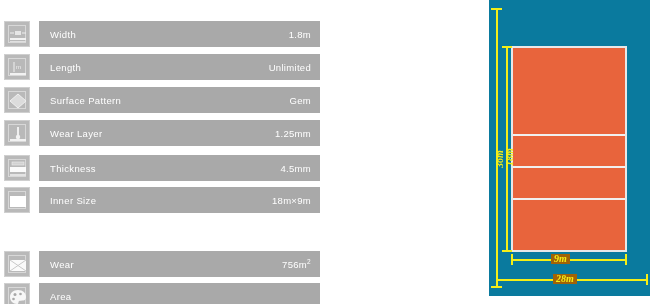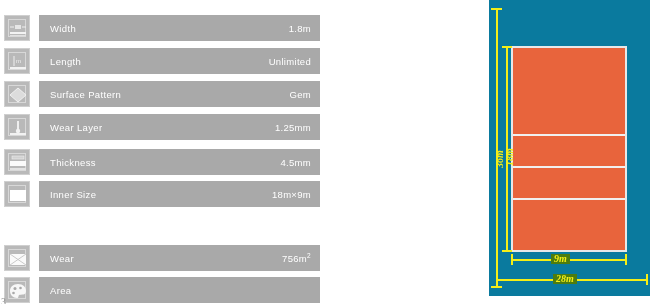--- a/index.html
+++ b/index.html
@@ -12,21 +12,21 @@
     height: 304px;
     position: relative;
     overflow: hidden;
     font-family: "Liberation Sans", sans-serif;
   }
 
   
   #spec-panel {
     position: absolute;
     left: 0;
-    top: 6px;
+    top: 12px;
     width: 330px;
     height: 224px;
   }
   .spec-row {
     position: absolute;
     left: 0;
     width: 320px;
     height: 26px;
     display: flex;
     align-items: center;
@@ -128,21 +128,21 @@
     font-weight: bold;
     font-size: 10px;
     white-space: nowrap;
     line-height: 1;
   }
   .dim-label.vert {
     transform: rotate(-90deg);
     transform-origin: left top;
   }
   .dim-label.horiz {
-    background: #4d7c0f;
+    background: #a16207;
     padding: 0 3px;
     font-style: italic;
   }
 </style>
 </head>
 <body>
 
 <div id="spec-panel">
 
   <div class="spec-row" style="top:9px">

